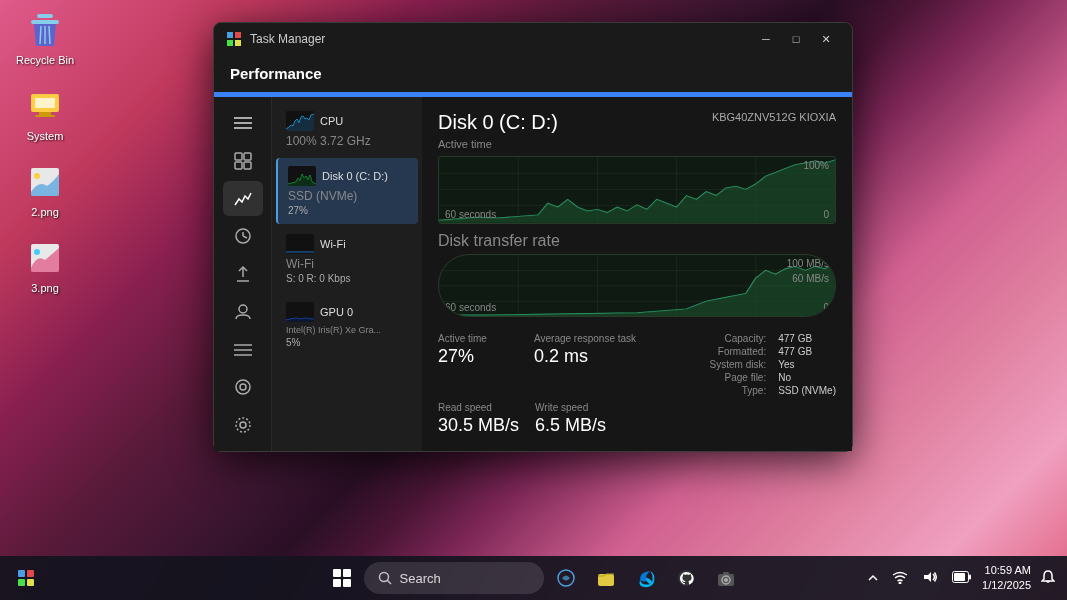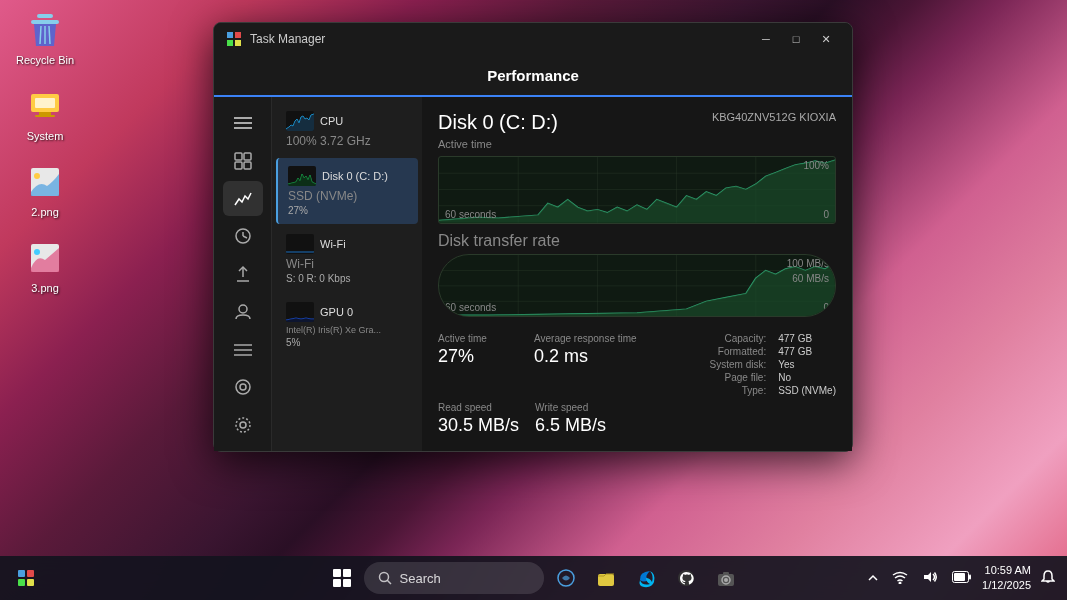--- a/index.html
+++ b/index.html
@@ -190,24 +190,24 @@
       border-radius: 4px;
       cursor: pointer;
       color: #ccc;
       font-size: 11px;
     }
 
     
     .menu-bar {
       display: flex;
       align-items: center;
-      justify-content: center;
+      justify-content: flex-start;
       height: 42px;
       padding: 0 16px;
-      border-bottom: 2px solid #3b82f6;
+      border-bottom: 5px solid #3b82f6;
       flex-shrink: 0;
       gap: 42px;
     }
     .menu-bar-title {
       color: white;
       font-size: 15px;
       font-weight: 600;
     }
     .menu-bar-right {
       display: flex;
@@ -673,21 +673,21 @@
             <polygon points="0,80 0,78 50,78 100,77 150,76 200,75 250,70 270,60 290,55 310,50 320,30 330,20 340,25 350,18 360,15 370,20 380,15 390,18 400,10 400,80" fill="#1a4a2a" opacity="0.7"></polygon>
           </svg>
         </div>
 
         <div class="stats-row">
           <div class="stat-group">
             <span class="stat-label">Active time</span>
             <span class="stat-value">27%</span>
           </div>
           <div class="stat-group">
-            <span class="stat-label">Average response time</span>
+            <span class="stat-label">Average response task</span>
             <span class="stat-value">0.2 ms</span>
           </div>
           <div style="flex:1"></div>
           <div class="info-grid">
             <span class="info-key">Capacity:</span>
             <span class="info-val">477 GB</span>
             <span class="info-key">Formatted:</span>
             <span class="info-val">477 GB</span>
             <span class="info-key">System disk:</span>
             <span class="info-val">Yes</span>

